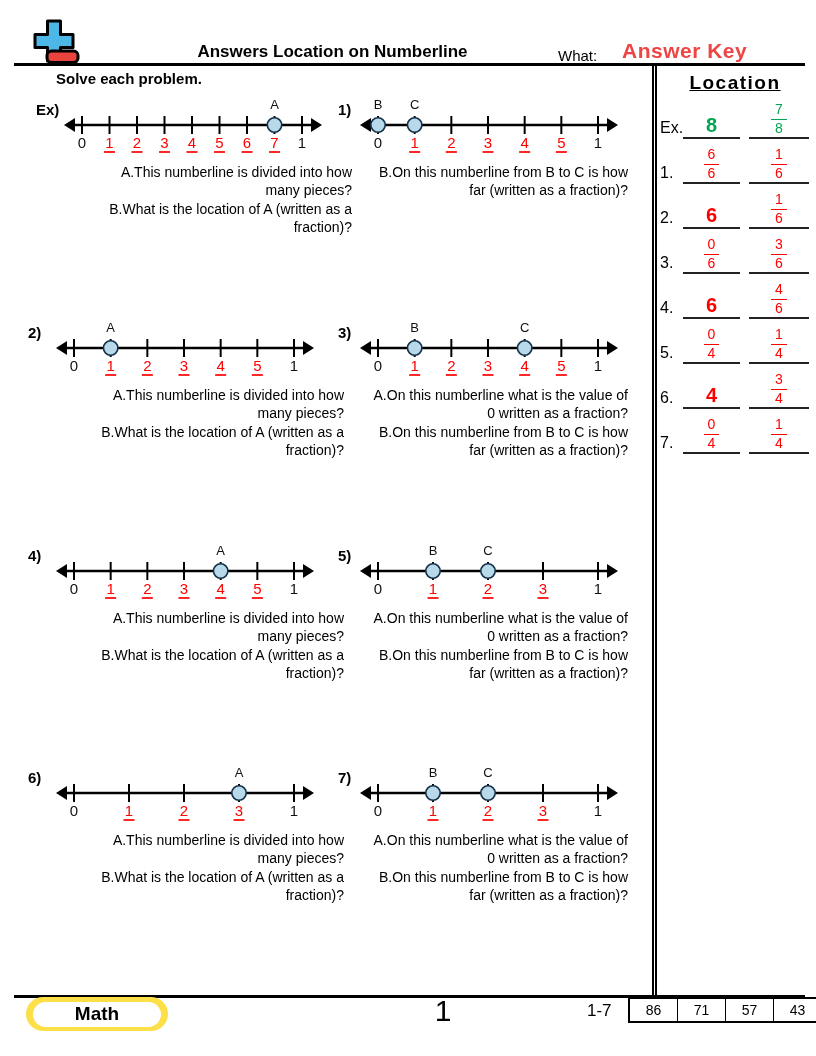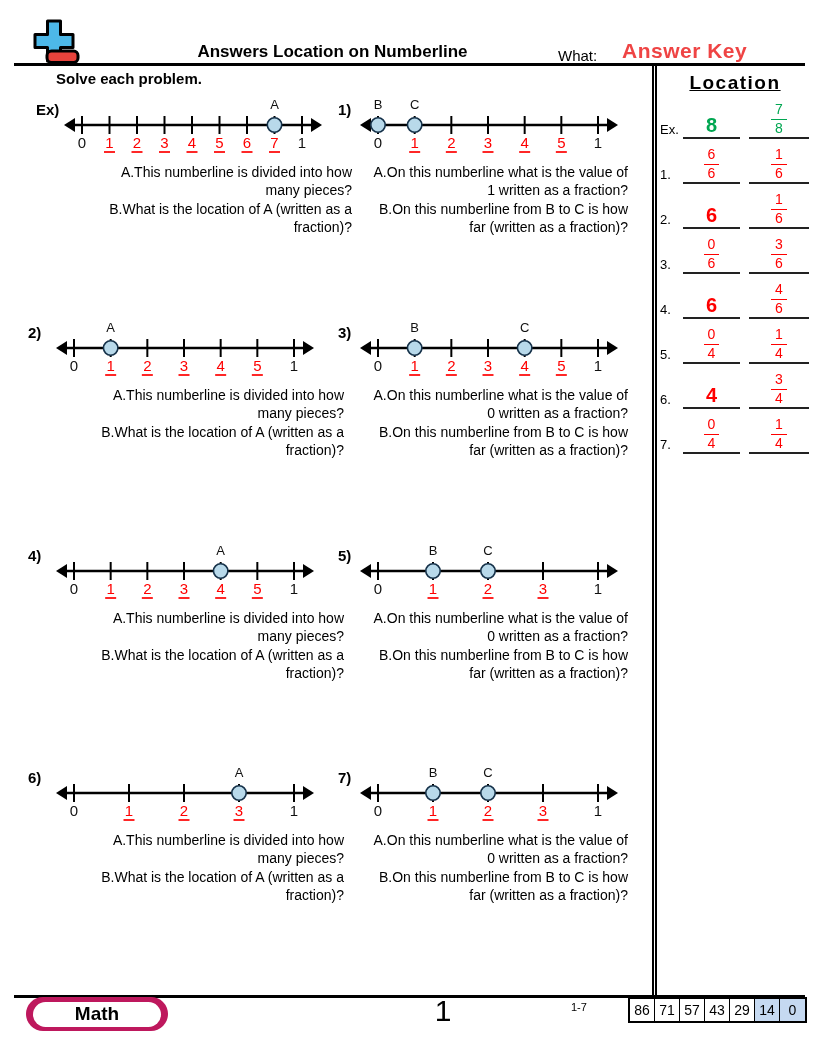--- a/index.html
+++ b/index.html
@@ -18,21 +18,21 @@
   .header-line { position:absolute; left:14px; top:63px; width:791px; height:3px; background:#000; }
   .instructions { position:absolute; left:24px; top:70px; font-size:15px; font-weight:bold;margin-left:32px; }
   
   .divider { position:absolute; left:652px; top:66px; height:929px; width:5px;
     border-left:2px solid #000; border-right:2px solid #000; }
   .answers-panel { position:absolute; left:660px; top:72px; width:150px; }
   .answers-title { text-align:center; font-size:19px; font-weight:bold;
     text-decoration:underline; letter-spacing:1.5px; }
   .answer-rows { position:absolute; top:22px; left:0; width:150px; }
   .answer-row { display:flex; align-items:flex-end; height:45px; }
-  .answer-row-label { width:23px; font-size:13px; padding-bottom:2px; flex:none; }
+  .answer-row-label { width:23px; font-size:16px; padding-bottom:2px; flex:none; }
   .answer-blank { width:57px; border-bottom:2px solid #222;
     display:flex; justify-content:center; align-items:flex-end; margin-right:9px; }
   .answer-blank:last-child { margin-right:0; width:60px; }
   .whole-answer { font-weight:bold; font-size:20px; line-height:1; padding-bottom:2px; }
   .frac { display:flex; flex-direction:column; align-items:center; font-size:14px;
     line-height:1.1; padding-bottom:1px; }
   .frac-num { border-bottom:1.6px solid currentColor; padding:0 4px 1px; }
   .frac-den { padding-top:1px; }
   
   .problem { position:absolute; width:315px; }
@@ -40,28 +40,28 @@
   .numberline-slot { display:block; }
   .problem.left  .numberline-slot { margin-left:26px; }
   .problem.right .numberline-slot { margin-left:20px; }
   .questions { font-size:14px; line-height:1.32; margin-top:0;text-align:right; }
   .problem.left  .questions { margin-left:66px; width:250px; }
   .problem.right .questions { margin-left:24px; width:266px; }
   .question { padding-left:17px; text-indent:-17px; }
   
   .footer-line { position:absolute; left:14px; top:995px; width:791px; height:3px; background:#000; }
   .math-badge { position:absolute; left:26px; top:997px; width:142px; height:34px;
-    background:#be185d; border-radius:17px; display:flex; align-items:center; justify-content:center; }
+    background:#fde047; border-radius:17px; display:flex; align-items:center; justify-content:center; }
   .math-badge-inner { width:128px; height:25px; background:#fff; border-radius:13px;
     display:flex; align-items:center; justify-content:center; font-size:19px; font-weight:bold; }
   .website { position:absolute; left:180px; top:1008px; font-size:17px; }
   .page-number { position:absolute; left:383px; top:994px; width:120px; text-align:center; font-size:30px; }
-  .score-range { position:absolute; left:571px; top:1001px; font-size:11px; }
+  .score-range { position:absolute; left:587px; top:1001px; font-size:17px; }
   .score-table { position:absolute; left:628px; top:997px; display:flex; border:2px solid #000; }
-  .score-cell { width:25px; height:22px; border-right:1.5px solid #000;
+  .score-cell { width:48px; height:22px; border-right:1.5px solid #000;
     display:flex; align-items:center; justify-content:center; font-size:14px; background:#fff; }
   .score-cell:last-child { border-right:none; }
 </style>
 </head>
 <body>
 
 <div class="page">
 
   <div class="logo">
     <svg width="80" height="48" viewBox="0 0 80 48">
@@ -269,21 +269,20 @@
           <text x="203.33333333333331" y="51" text-anchor="middle" font-size="15" fill="#fe0000">5</text>
           <line x1="197.83333333333331" y1="55" x2="208.83333333333331" y2="55" stroke="#fe0000" stroke-width="1.7"></line>
           <line x1="240" y1="19" x2="240" y2="37" stroke="#000" stroke-width="2"></line>
           <text x="240" y="51" text-anchor="middle" font-size="15" fill="#111111">1</text>
           <circle cx="20" cy="28" r="7.2" fill="#b8d9ea" stroke="#16324a" stroke-width="1.6"></circle>
           <text x="20" y="12" text-anchor="middle" font-size="13" fill="#111">B</text>
           <circle cx="56.666666666666664" cy="28" r="7.2" fill="#b8d9ea" stroke="#16324a" stroke-width="1.6"></circle>
           <text x="56.666666666666664" y="12" text-anchor="middle" font-size="13" fill="#111">C</text>
         </svg></span>
     <div class="questions">
-        <div class="question">A.On this numberline what is the value of 1 written as a fraction?</div>
         <div class="question">B.On this numberline from B to C is how far (written as a fraction)?</div>
       </div>
   </div>
     <div class="problem left" style="left: 28px; top: 320px;">
     <span class="problem-label">2)</span>
     <span class="numberline-slot"><svg width="262" height="62" viewBox="0 0 262 62">
           <line x1="9" y1="28" x2="253" y2="28" stroke="#000" stroke-width="2.4"></line>
           <polygon points="2,28 13,21 13,35" fill="#000"></polygon>
           <polygon points="260,28 249,21 249,35" fill="#000"></polygon>
           <line x1="20" y1="19" x2="20" y2="37" stroke="#000" stroke-width="2"></line>

